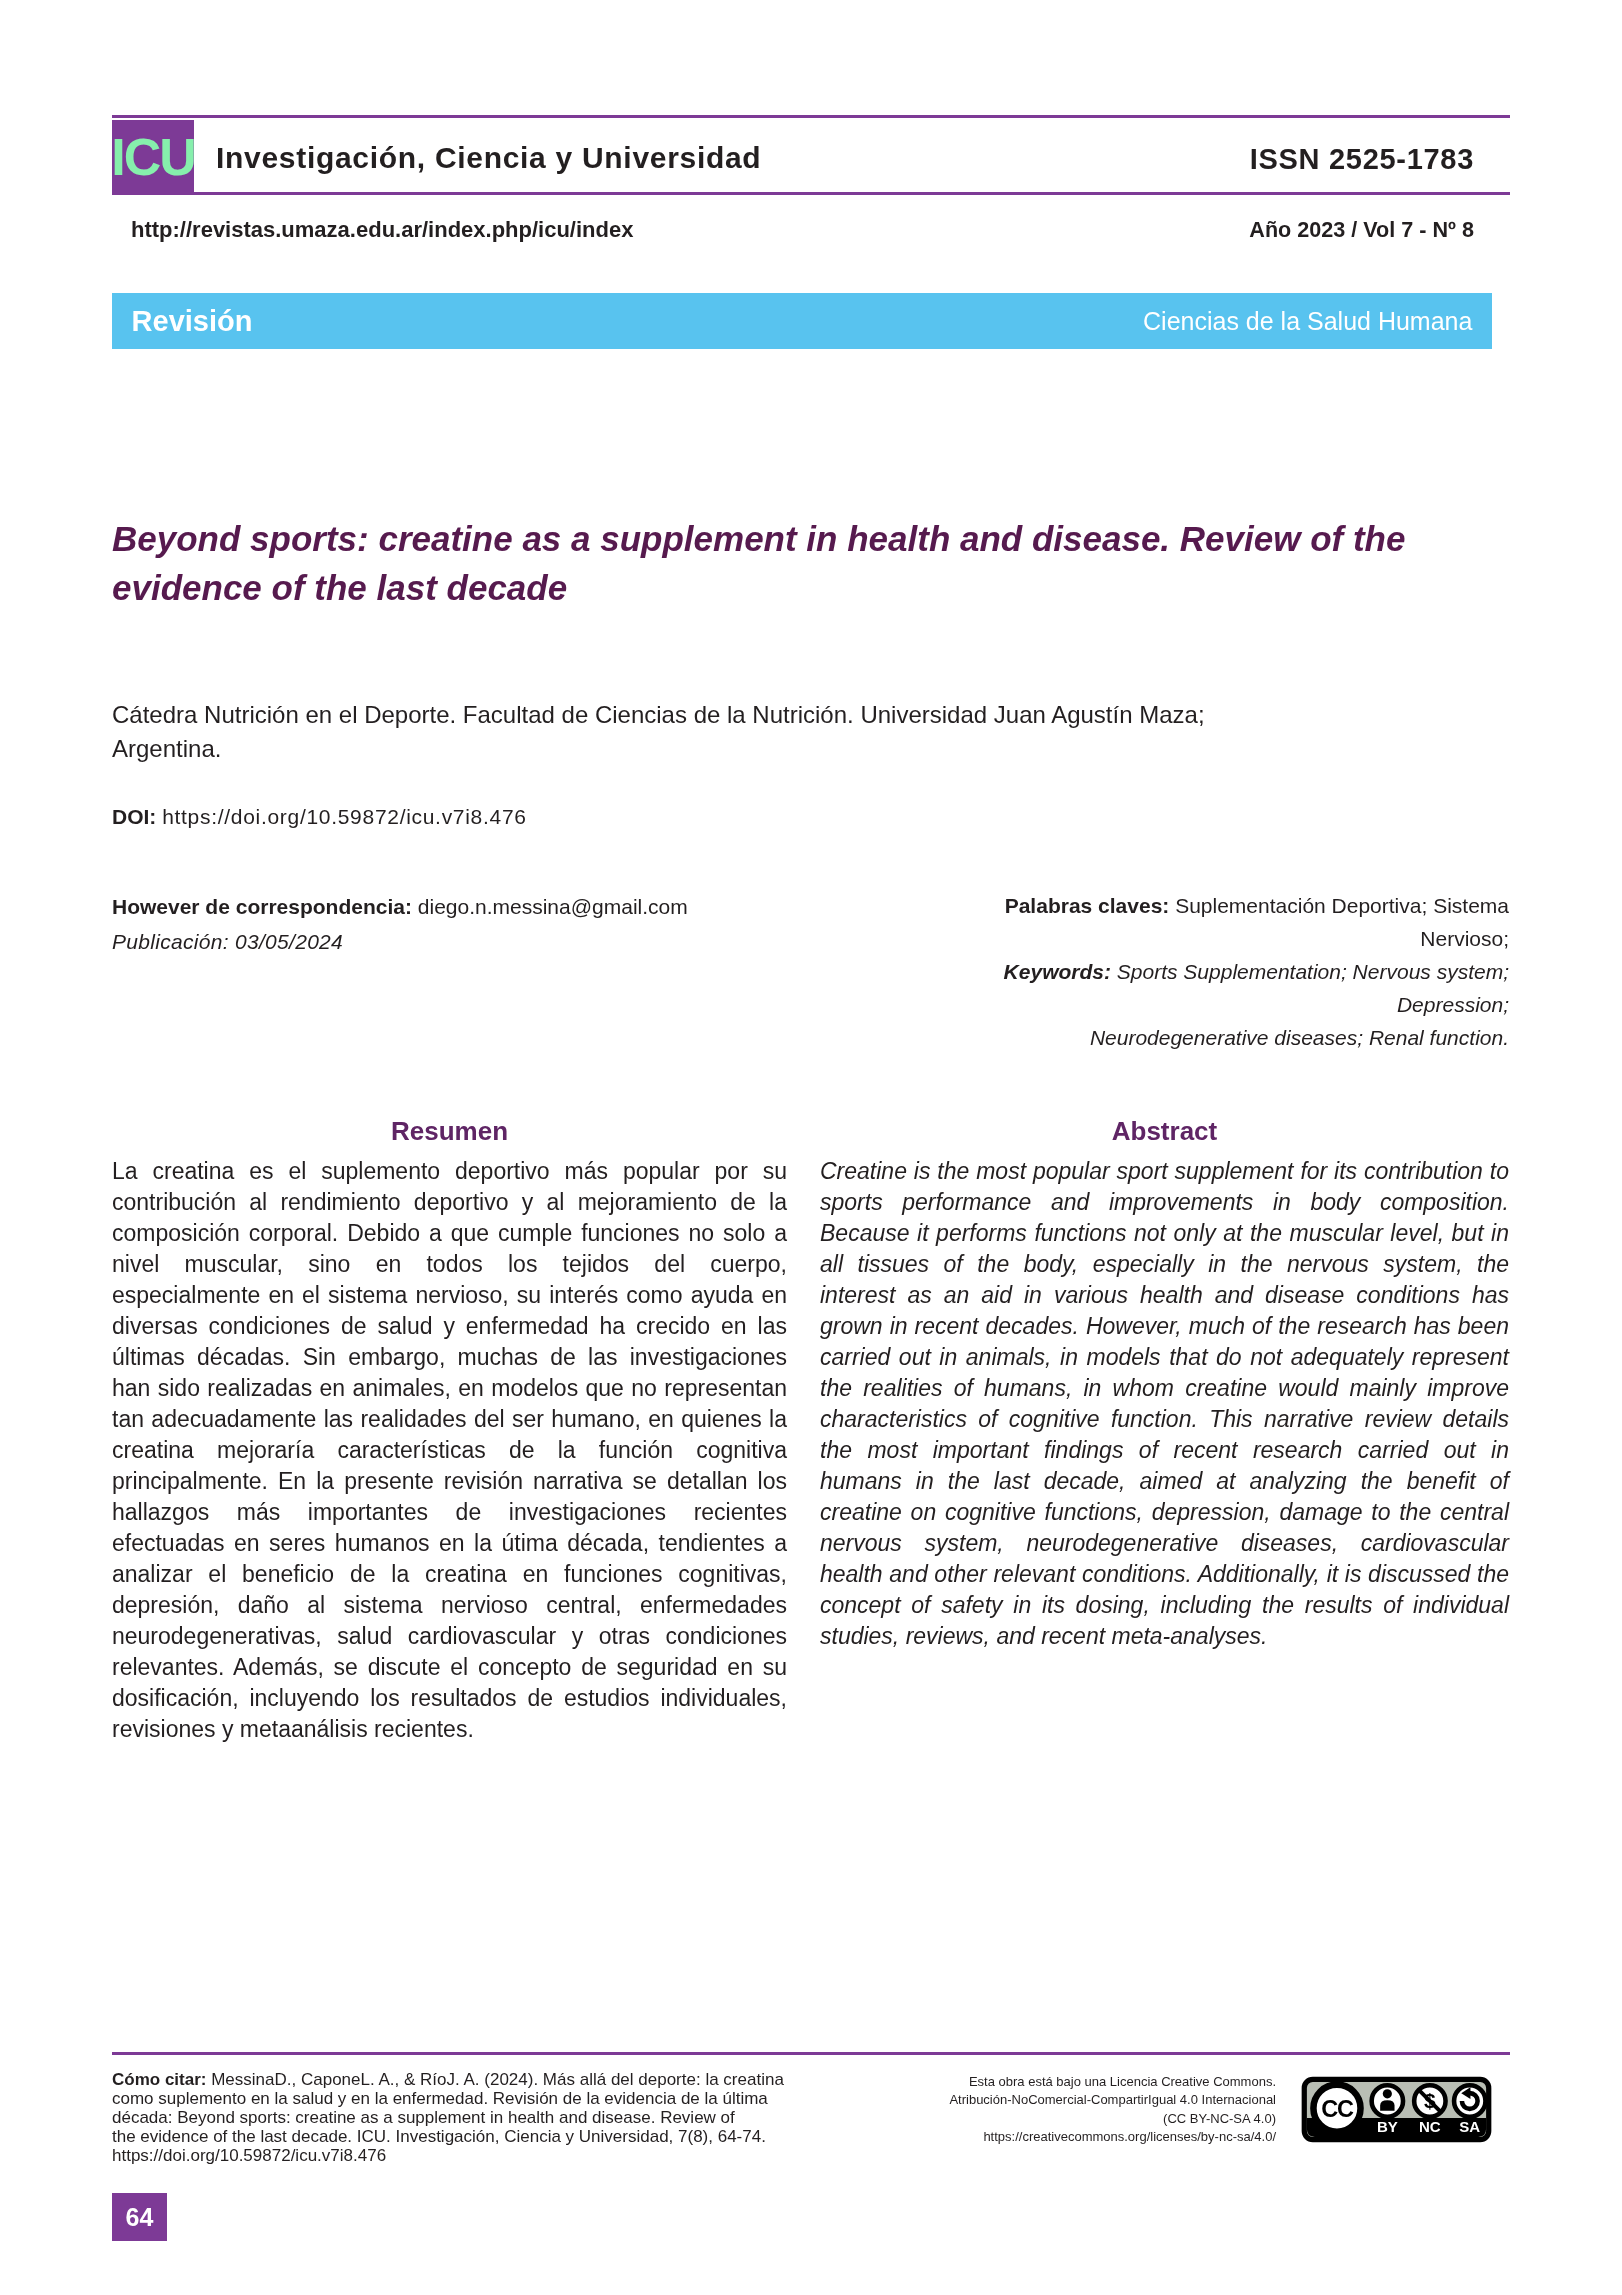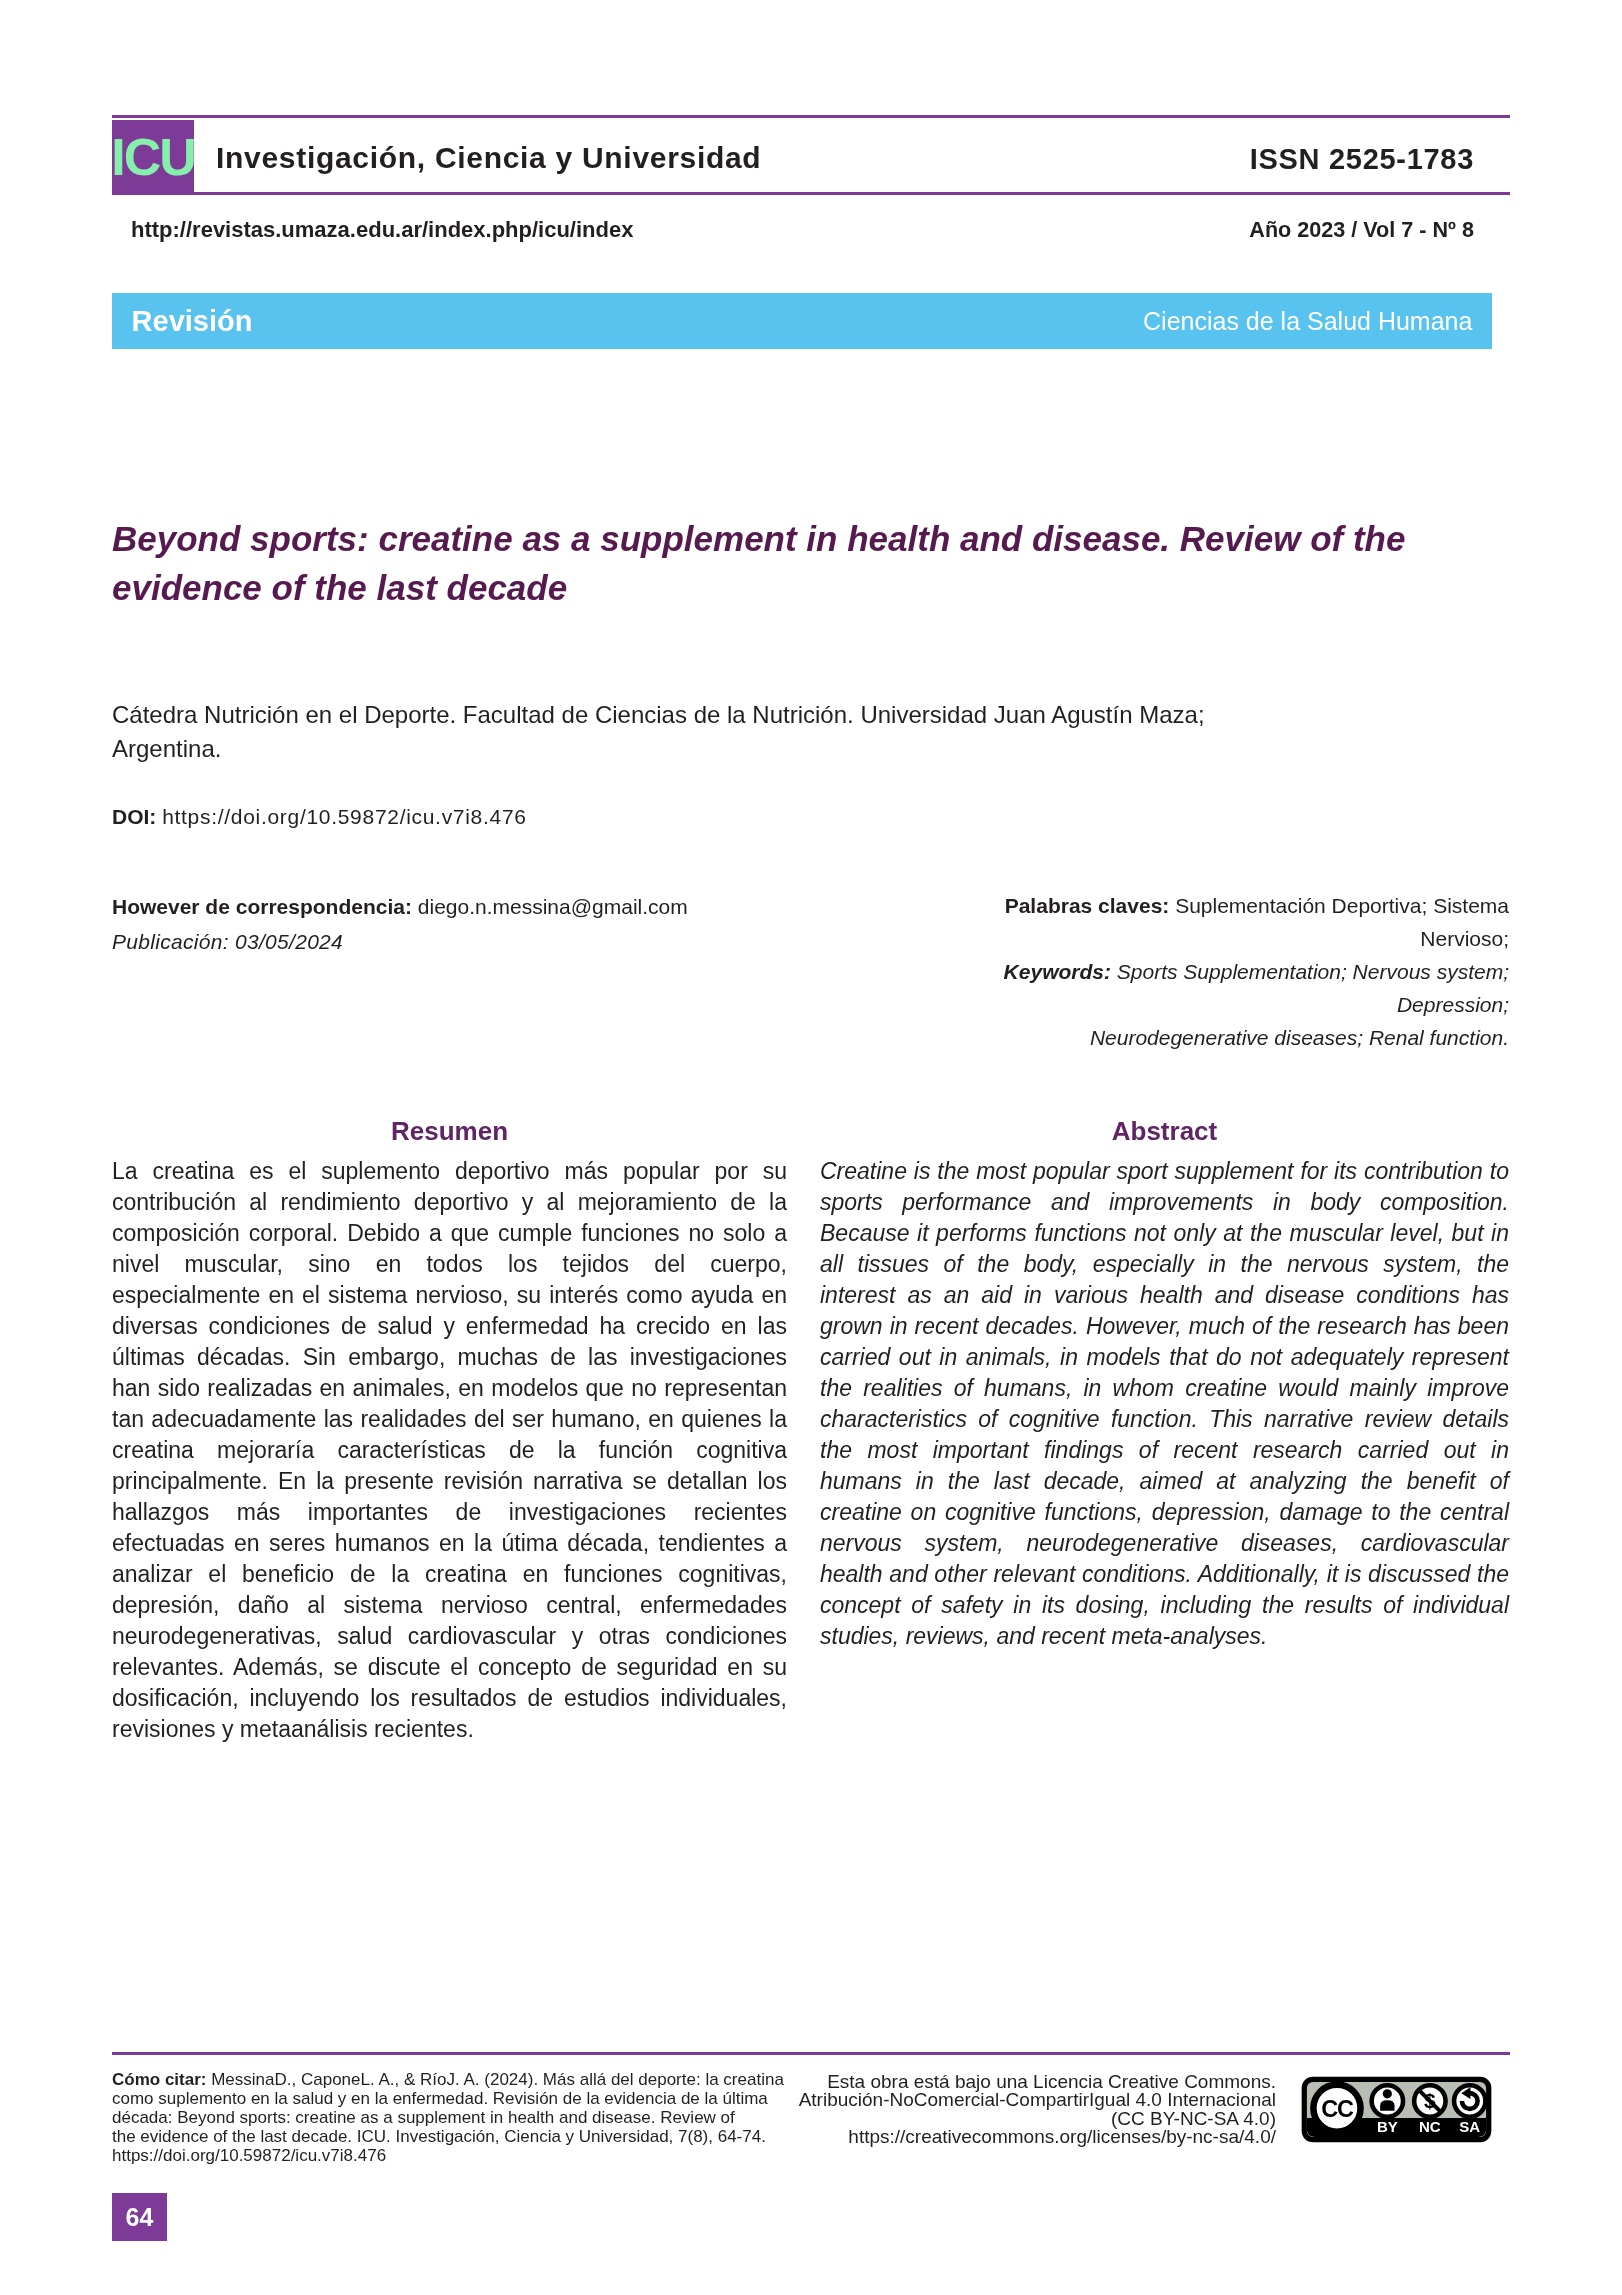--- a/index.html
+++ b/index.html
@@ -73,21 +73,21 @@
   #resumen{left:112px;top:1116px;width:675px;}
   #abstract{left:820px;top:1116px;width:689px;}
   #abstract .col-heading{font-style:normal;}
   #abstract .col-body{font-style:italic;}
 
   
   #ftr-rule{left:112px;top:2052px;width:1398px;}
   #citation{left:112px;top:2070px;width:785px;font-size:17px;line-height:19px;}
   #citation b{font-weight:bold;}
   #license{right:347px;top:2073px;width:497px;text-align:right;
-           font-size:19px;line-height:18.3px;}
+           font-size:13px;line-height:18.3px;}
   #cc-badge{left:1301px;top:2076px;width:191px;height:67px;}
   #page-box{
     left:112px;top:2193px;width:55px;height:48px;background:var(--purple);
     display:flex;align-items:center;justify-content:center;
     color:#fff;font-size:25px;font-weight:bold;
   }
 </style>
 </head>
 <body>
 

